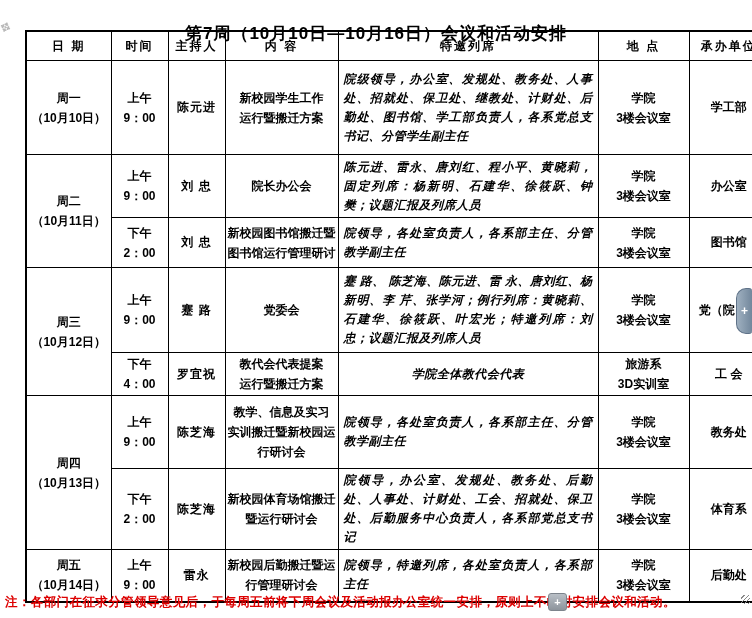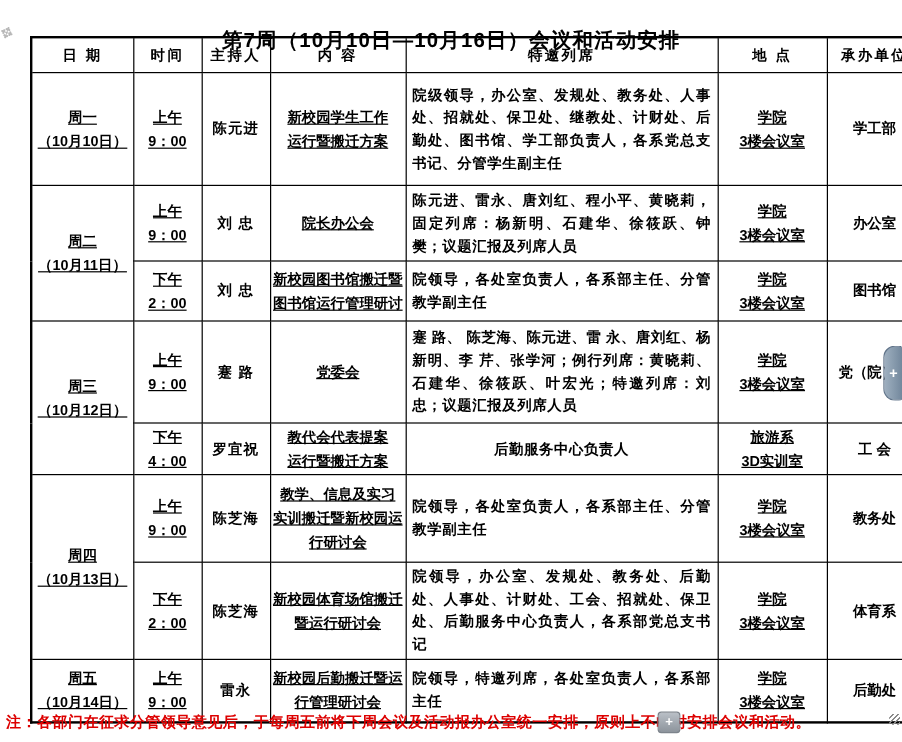--- a/index.html
+++ b/index.html
@@ -17,24 +17,25 @@
     border-collapse:collapse;table-layout:fixed;
     border:2px solid #000;
     margin-left:20px;
   }
   th,td{
     border:1px solid #000;font-weight:bold;font-size:12px;
     padding:1px 2px;text-align:center;vertical-align:middle;
     overflow:hidden;
   }
   th{height:26px;letter-spacing:2px;}
-  td.pre{white-space:pre-line;line-height:20px;text-decoration:underline;}
+  td.pre{white-space:pre-line;line-height:20px;}
   td.att{
     text-align:justify;line-height:19px;padding:2px 5px;
     letter-spacing:0.5px;
+    font-style:italic;
   }
   td.att.center{text-align:center;}
   td.host{letter-spacing:1px;}
   .note{
     position:absolute;left:5px;top:594px;width:740px;
     font-size:12.5px;font-weight:bold;color:#dd0000;letter-spacing:0.4px;
   }
   .plus-oval{
     position:absolute;right:0;top:288px;width:15px;height:44px;
     background:linear-gradient(90deg,#9fb0c0,#72879c);
@@ -135,21 +136,21 @@
         <td class="pre">学院
 3楼会议室</td>
         <td class="org">党（院）办</td>
       </tr>
       <tr style="height: 42px;">
         <td class="pre">下午
 4：00</td>
         <td class="host">罗宜祝</td>
         <td class="pre">教代会代表提案
 运行暨搬迁方案</td>
-        <td class="att center">后勤服务中心负责人</td>
+        <td class="att center">学院全体教代会代表</td>
         <td class="pre">旅游系
 3D实训室</td>
         <td class="org">工  会</td>
       </tr>
       <tr style="height: 73px;">
         <td rowspan="2" class="pre date">周四
 （10月13日）</td>
         <td class="pre">上午
 9：00</td>
         <td class="host">陈芝海</td>

